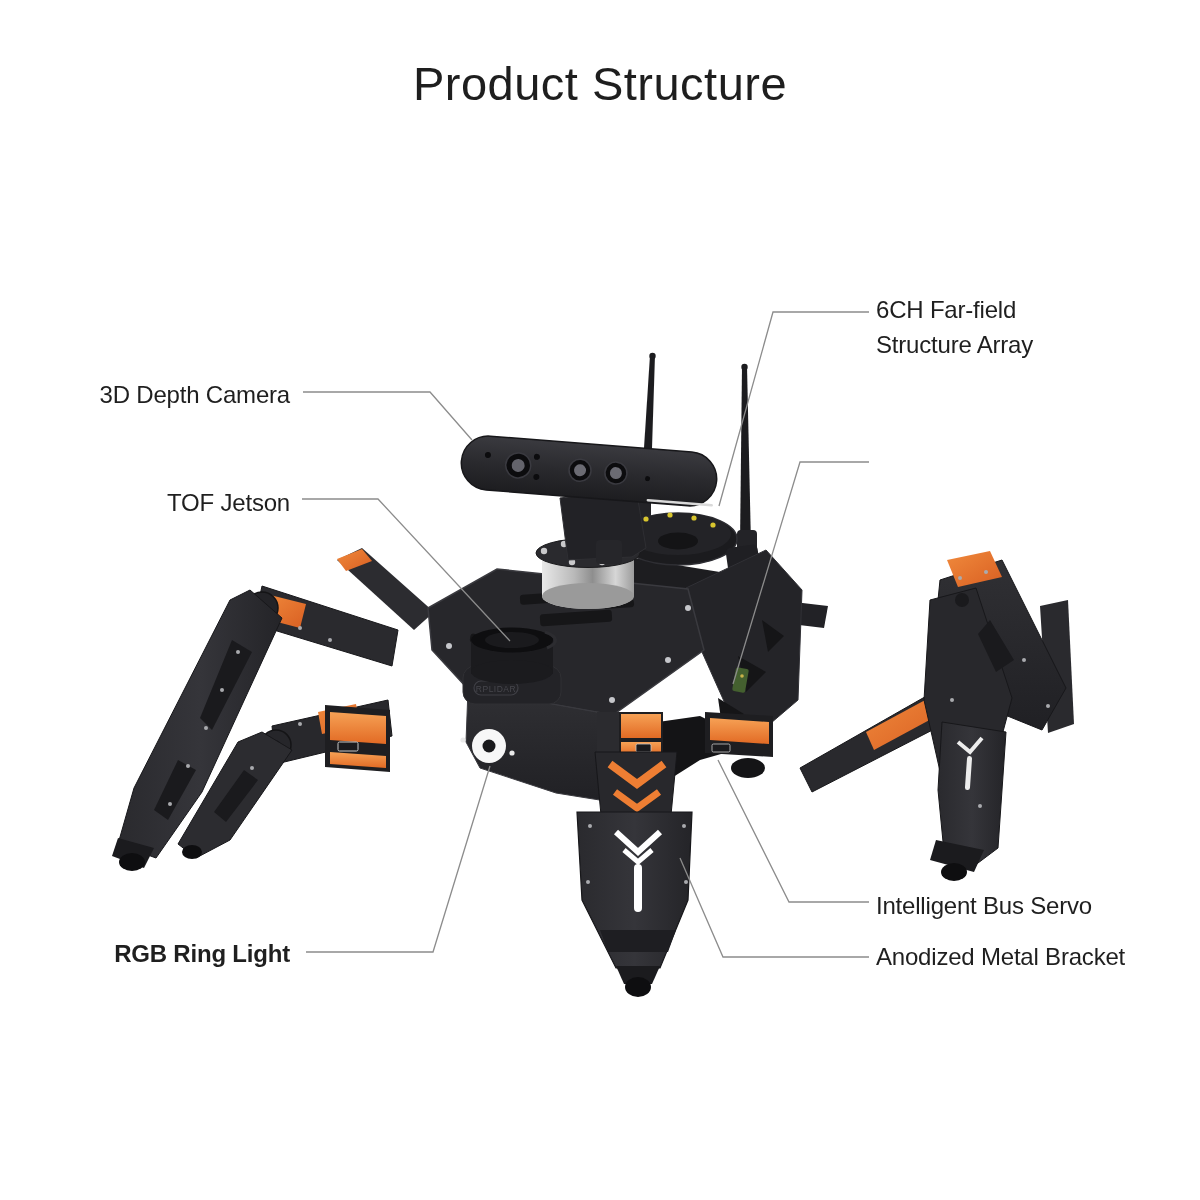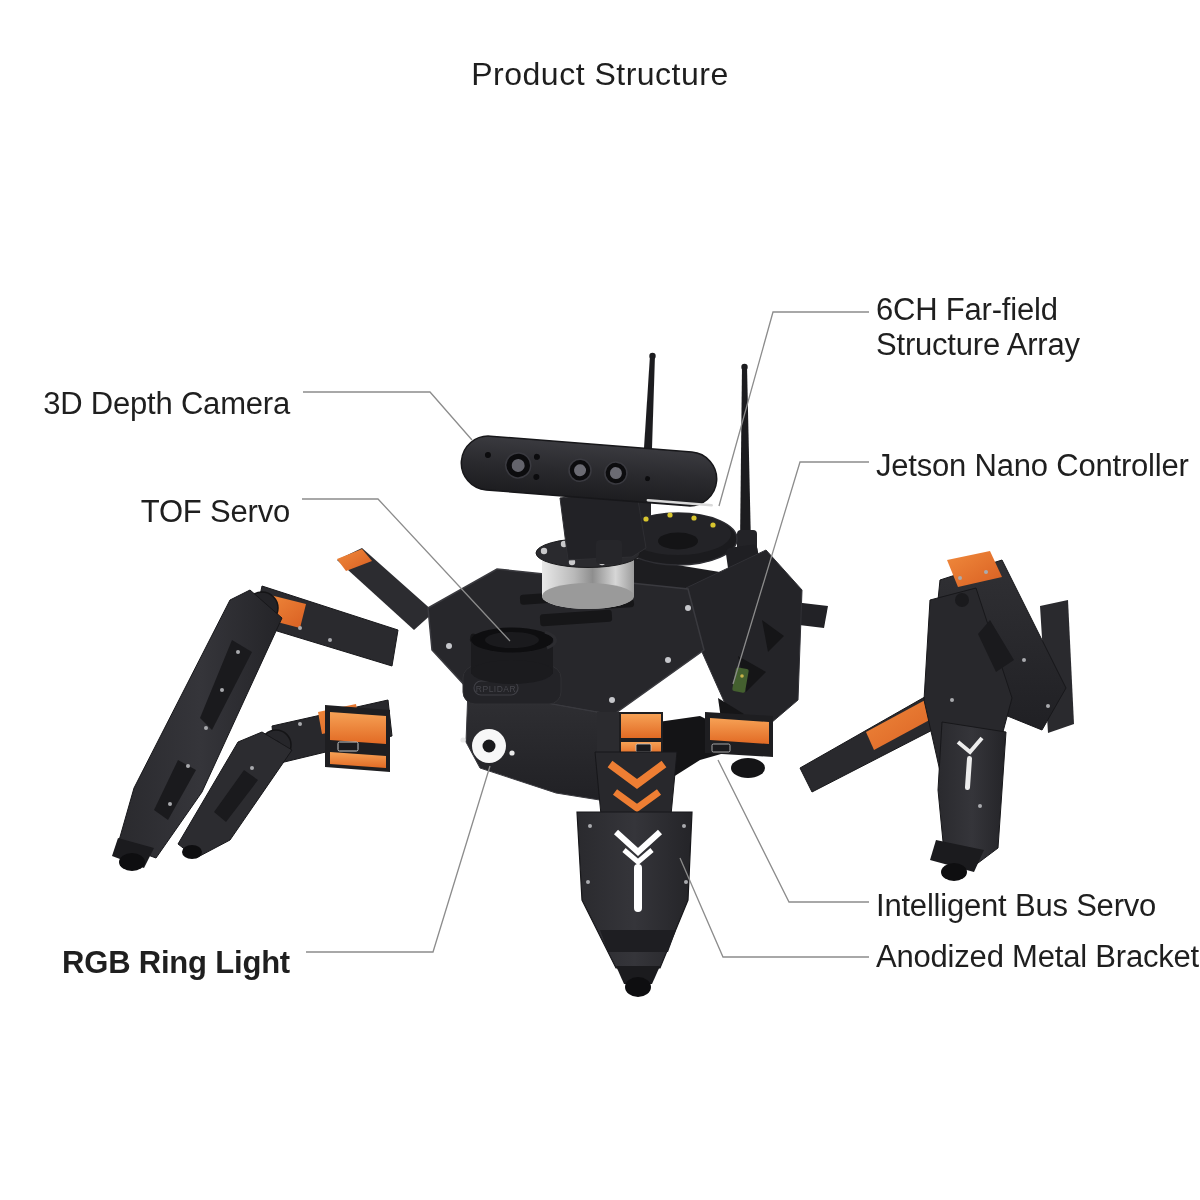--- a/index.html
+++ b/index.html
@@ -1,22 +1,22 @@
 <!DOCTYPE html>
 <html><head>
 <meta charset="utf-8">
 <style>
   html,body{margin:0;padding:0;}
   body{width:1200px;height:1200px;position:relative;background:#ffffff;overflow:hidden;
        font-family:"Liberation Sans","DejaVu Sans",sans-serif;}
   .stage{position:absolute;inset:0;}
   .title{position:absolute;left:0;right:0;top:56px;text-align:center;
-         font-size:32px;font-weight:500;letter-spacing:0.5px;color:#1e1e1e;}
-  .lbl{position:absolute;font-size:31px;color:#1f1f1f;letter-spacing:-0.2px;white-space:nowrap;line-height:35px;}
-  .lbl.r{text-align:right;margin-top:9px;}
+         font-size:47px;font-weight:500;letter-spacing:0.5px;color:#1e1e1e;}
+  .lbl{position:absolute;font-size:24px;color:#1f1f1f;letter-spacing:-0.2px;white-space:nowrap;line-height:35px;}
+  .lbl.r{text-align:right;}
   #lbl-depth{right:910px;top:377px;}
   #lbl-tof{right:910px;top:485px;}
   #lbl-rgb{right:910px;top:936px;font-weight:bold;}
   #lbl-mic{left:876px;top:292px;}
   #lbl-jetson{left:876px;top:448px;}
   #lbl-servo{left:876px;top:888px;}
   #lbl-bracket{left:876px;top:939px;}
   svg{position:absolute;left:0;top:0;}
 </style>
 </head>
@@ -268,22 +268,21 @@
       <polyline points="302,499 378,499 510,641"></polyline>
       <polyline points="306,952 433,952 490,766"></polyline>
       <polyline points="869,312 773,312 719,506"></polyline>
       <polyline points="869,462 800,462 733,684"></polyline>
       <polyline points="869,902 789,902 718,760"></polyline>
       <polyline points="869,957 723,957 680,858"></polyline>
     </g>
   </svg>
 
   <div class="lbl r" id="lbl-depth">3D Depth Camera</div>
-  <div class="lbl r" id="lbl-tof">TOF Servo</div>
+  <div class="lbl r" id="lbl-tof">TOF Jetson</div>
   <div class="lbl r" id="lbl-rgb">RGB Ring Light</div>
   <div class="lbl" id="lbl-mic">
     <div>6CH Far-field</div>
     <div>Structure Array</div>
   </div>
-  <div class="lbl" id="lbl-jetson">Jetson Nano Controller</div>
   <div class="lbl" id="lbl-servo">Intelligent Bus Servo</div>
   <div class="lbl" id="lbl-bracket">Anodized Metal Bracket</div>
 </div>
 
 </body></html>

